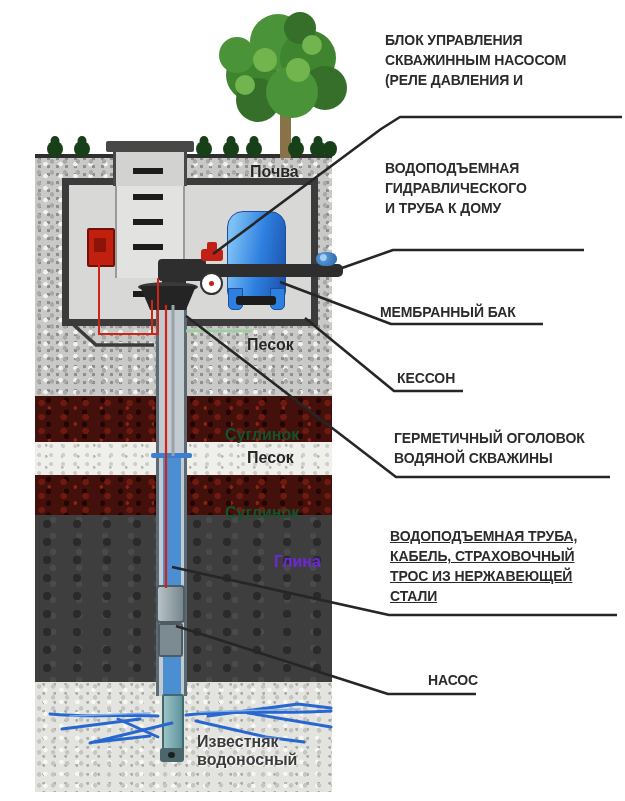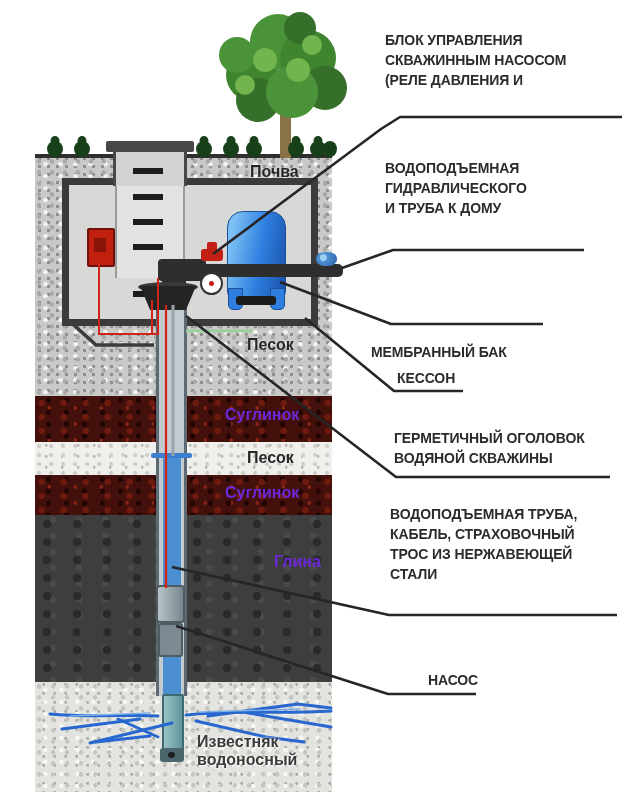--- a/index.html
+++ b/index.html
@@ -30,21 +30,21 @@
     radial-gradient(circle at 30% 40%, #c6c6c0 0 2px, transparent 2.5px),
     radial-gradient(circle at 65% 65%, #f6f6f3 0 2px, transparent 2.5px),
     radial-gradient(circle at 80% 25%, #aeaea6 0 1.3px, transparent 1.7px);
     background-size:14px 11px,16px 12px,11px 9px;}
 
   .layer{position:absolute;left:0;width:100%;}
 
   
   .soil-label{position:absolute;font-weight:bold;font-size:16px;line-height:18px;z-index:9;white-space:nowrap;}
   .soil-dark{color:#262626;text-shadow:0 0 2px rgba(255,255,255,.7);}
-  .soil-white{color:#6d28d9;}
+  .soil-white{color:#14532d;margin-top:20px;}
   .soil-clay{color:#6d28d9;margin-left:20px;}
   .aquifer{color:#3b3b3b;text-shadow:0 0 3px #fff,1px 1px 2px #fff;}
 
   .callout{position:absolute;font-weight:bold;font-size:14px;line-height:20px;color:#2b2b2b;
            letter-spacing:-0.1px;white-space:nowrap;z-index:10;}
 
   
   .pit{left:62px;top:178px;width:242px;height:134px;border:7px solid #3b3b3b;background:#d8d8d6;z-index:2;}
   .cap{left:106px;top:141px;width:88px;height:11px;background:#474747;border-radius:2px;z-index:5;}
   .neck{left:113px;top:152px;width:68px;height:34px;background:#d2d2d0;border-left:3px solid #474747;border-right:3px solid #474747;z-index:5;}
@@ -240,31 +240,31 @@
   <div class="callout" style="left:385px;top:30px;">
     <div>БЛОК УПРАВЛЕНИЯ</div>
     <div>СКВАЖИННЫМ НАСОСОМ</div>
     <div>(РЕЛЕ ДАВЛЕНИЯ И</div>
   </div>
   <div class="callout" style="left:385px;top:158px;">
     <div>ВОДОПОДЪЕМНАЯ</div>
     <div>ГИДРАВЛИЧЕСКОГО</div>
     <div>И ТРУБА К ДОМУ</div>
   </div>
-  <div class="callout" style="left:371px;top:302px;margin-top:40px;">
+  <div class="callout" style="left:380px;top:302px;">
     <div>МЕМБРАННЫЙ БАК</div>
   </div>
   <div class="callout" style="left:397px;top:368px;">
     <div>КЕССОН</div>
   </div>
   <div class="callout" style="left:394px;top:428px;">
     <div>ГЕРМЕТИЧНЫЙ ОГОЛОВОК</div>
     <div>ВОДЯНОЙ СКВАЖИНЫ</div>
   </div>
-  <div class="callout" style="left:390px;top:504px;">
+  <div class="callout" style="left:390px;top:526px;text-decoration:underline;">
     <div>ВОДОПОДЪЕМНАЯ ТРУБА,</div>
     <div>КАБЕЛЬ, СТРАХОВОЧНЫЙ</div>
     <div>ТРОС ИЗ НЕРЖАВЕЮЩЕЙ</div>
     <div>СТАЛИ</div>
   </div>
   <div class="callout" style="left:411px;top:670px;padding-left:17px;">
     <div>НАСОС</div>
   </div>
 
 </div>

